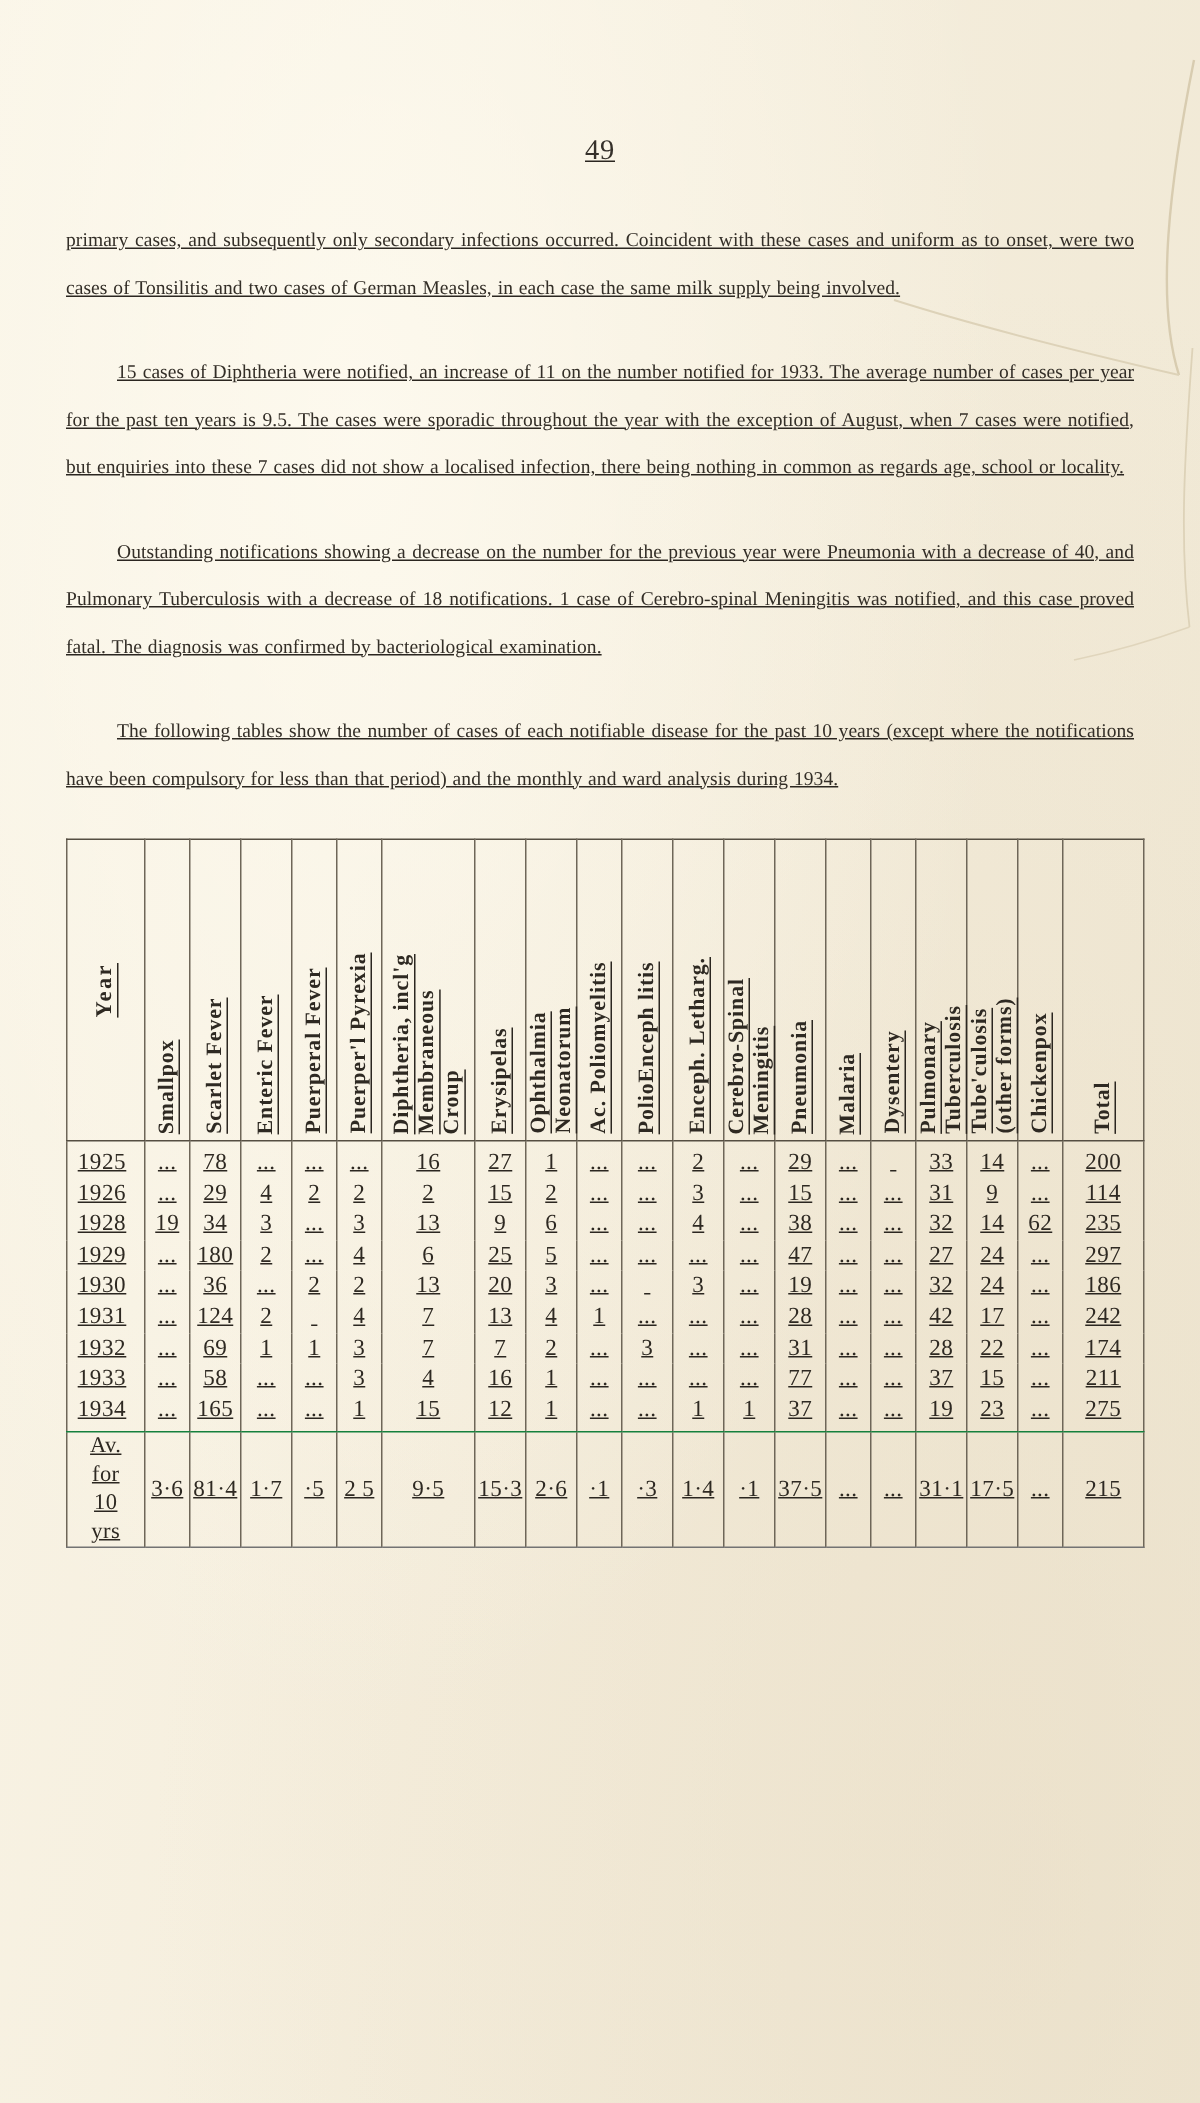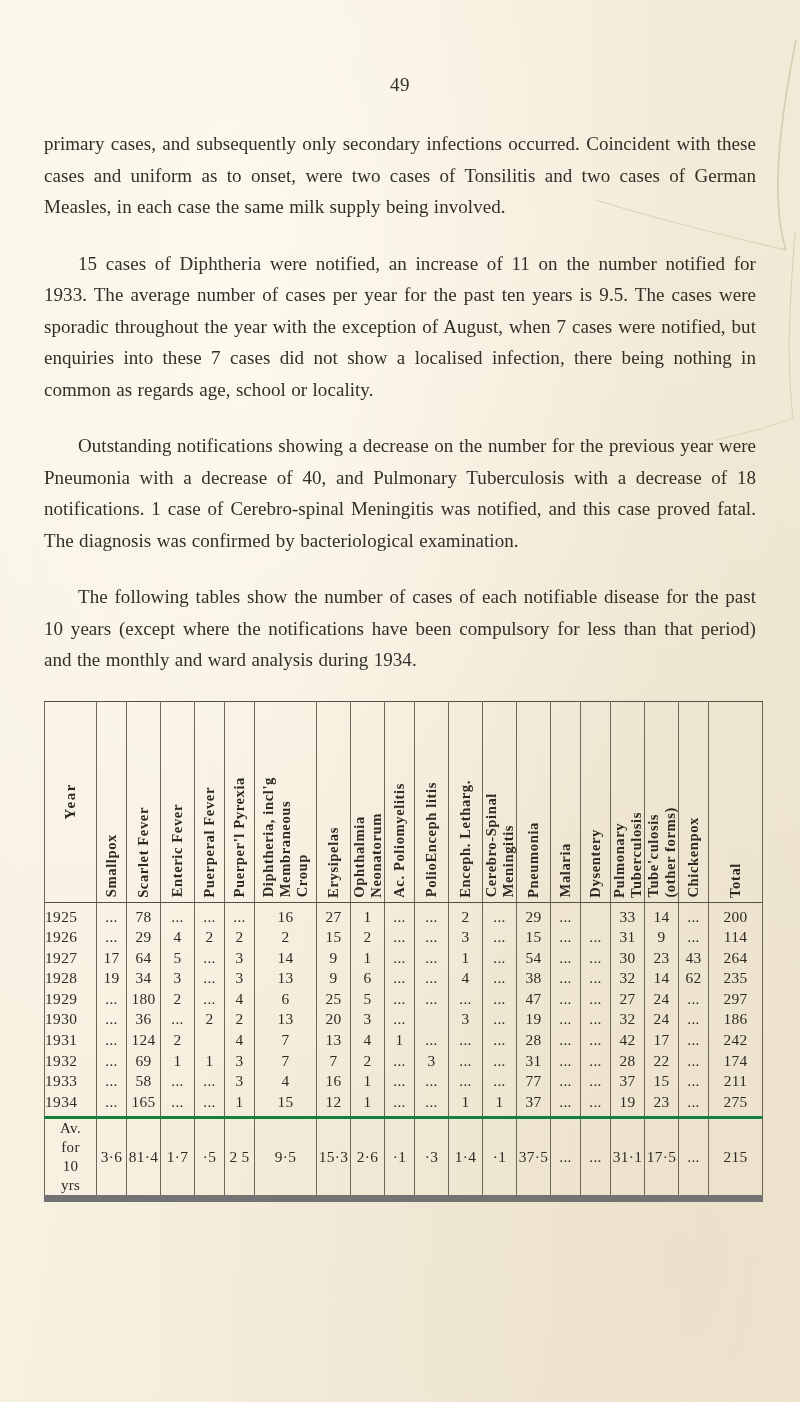--- a/index.html
+++ b/index.html
@@ -23,37 +23,38 @@
     background:
       radial-gradient(ellipse at 30% 20%, rgba(255,252,242,0.75) 0%, rgba(255,252,242,0) 55%),
       radial-gradient(ellipse at 85% 90%, rgba(232,220,196,0.55) 0%, rgba(232,220,196,0) 60%),
       linear-gradient(100deg, #f9f4e6 0%, #f5eedd 45%, #efe7d3 100%);
     pointer-events: none;
     z-index: 0;
   }
   .page {
     position: relative;
     z-index: 2;
-    padding: 0 44px;
+    padding: 16px 44px;
     box-sizing: border-box;
+    text-decoration: underline;
   }
   .folio {
     text-align: center;
     font-size: 19px;
     letter-spacing: 0.5px;
     padding-top: 74px;
     padding-bottom: 10px;
     color: #35302a;
   }
   .body-copy {
     padding-top: 22px;
   }
   p.para {
     margin: 0 0 25px 0;
-    font-size: 19px;
+    font-size: 13px;
     line-height: 31.5px;
     text-align: justify;
     text-indent: 34px;
     color: #332e27;
     letter-spacing: 0.05px;
     word-spacing: 0.6px;
   }
   p.para.first {
     text-indent: 0;
   }
@@ -128,38 +129,38 @@
   }
 
   table.stats tbody td {
     text-align: center;
     height: 20.6px;
     line-height: 20.6px;
     font-size: 15.4px;
     letter-spacing: 0.3px;
   }
   table.stats tbody td.year-cell {
-    text-align: left;
+    text-align: center;
     padding-right: 5px;
     letter-spacing: 0.4px;
   }
   table.stats tbody tr.first-data td {
     padding-top: 4px;
   }
   table.stats tbody tr.last-data td {
-    border-bottom: 3px solid #15803d;
+    border-bottom: 1px solid #15803d;
     padding-bottom: 4px;
   }
   
   tr.avg-row td {
     height: 76px;
     vertical-align: middle;
     text-align: center;
     font-size: 15.2px;
-    border-bottom: 7px solid #737373;
+    border-bottom: 1px solid #737373;
   }
   tr.avg-row td.avg-label {
     text-align: center;
     line-height: 19px;
     font-size: 15px;
     padding: 0 2px;
   }
   .dots { letter-spacing: 1.2px; }
 </style>
 </head>
@@ -354,42 +355,20 @@
             <td class="dots">...</td>
             <td>3</td>
             <td class="dots">...</td>
             <td>15</td>
             <td class="dots">...</td>
             <td class="dots">...</td>
             <td>31</td>
             <td>9</td>
             <td class="dots">...</td>
             <td>114</td>
-          </tr>
-          <tr>
-            <td class="year-cell">1927</td>
-            <td>17</td>
-            <td>64</td>
-            <td>5</td>
-            <td class="dots">...</td>
-            <td>3</td>
-            <td>14</td>
-            <td>9</td>
-            <td>1</td>
-            <td class="dots">...</td>
-            <td class="dots">...</td>
-            <td>1</td>
-            <td class="dots">...</td>
-            <td>54</td>
-            <td class="dots">...</td>
-            <td class="dots">...</td>
-            <td>30</td>
-            <td>23</td>
-            <td>43</td>
-            <td>264</td>
           </tr>
           <tr>
             <td class="year-cell">1928</td>
             <td>19</td>
             <td>34</td>
             <td>3</td>
             <td class="dots">...</td>
             <td>3</td>
             <td>13</td>
             <td>9</td>

